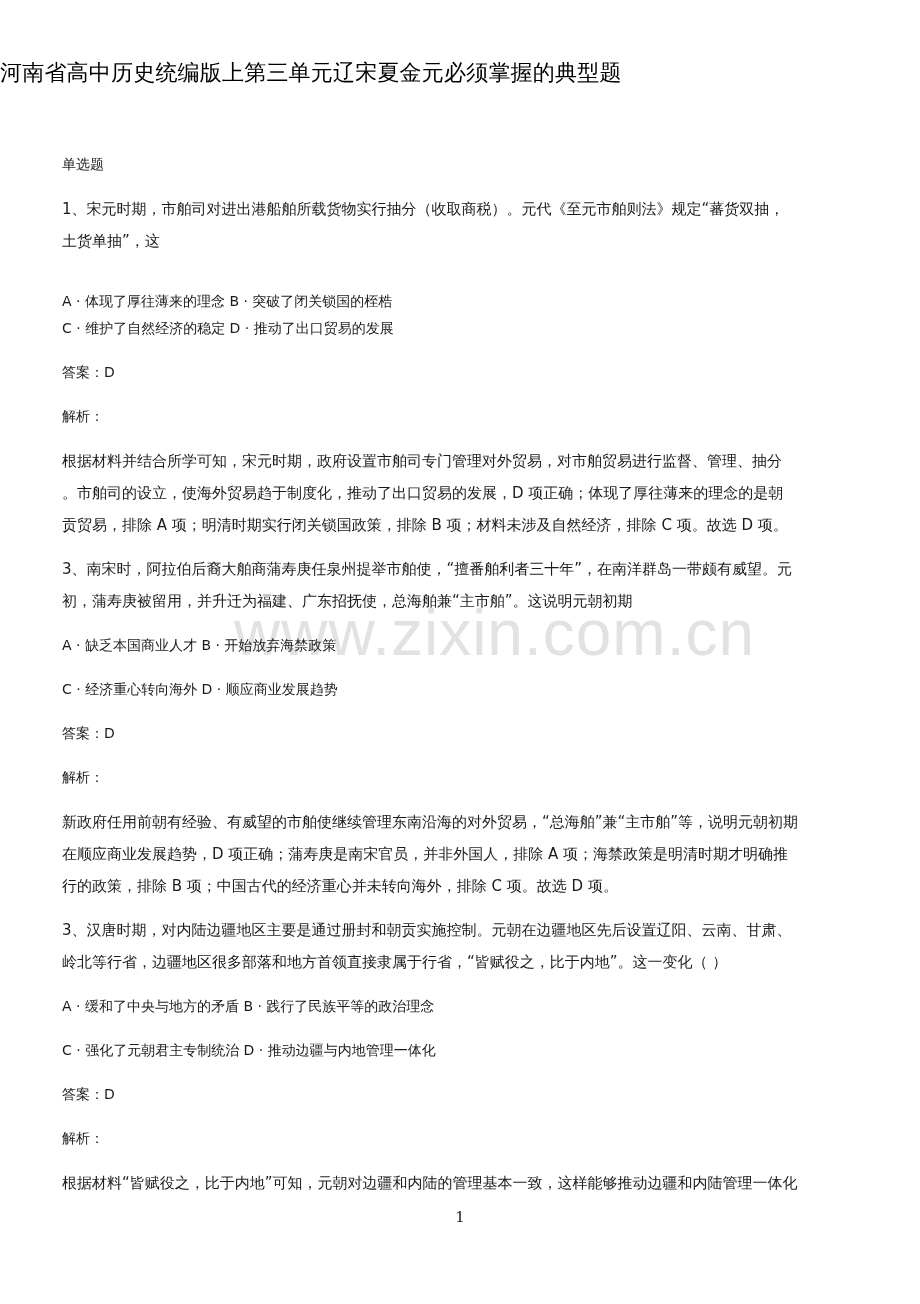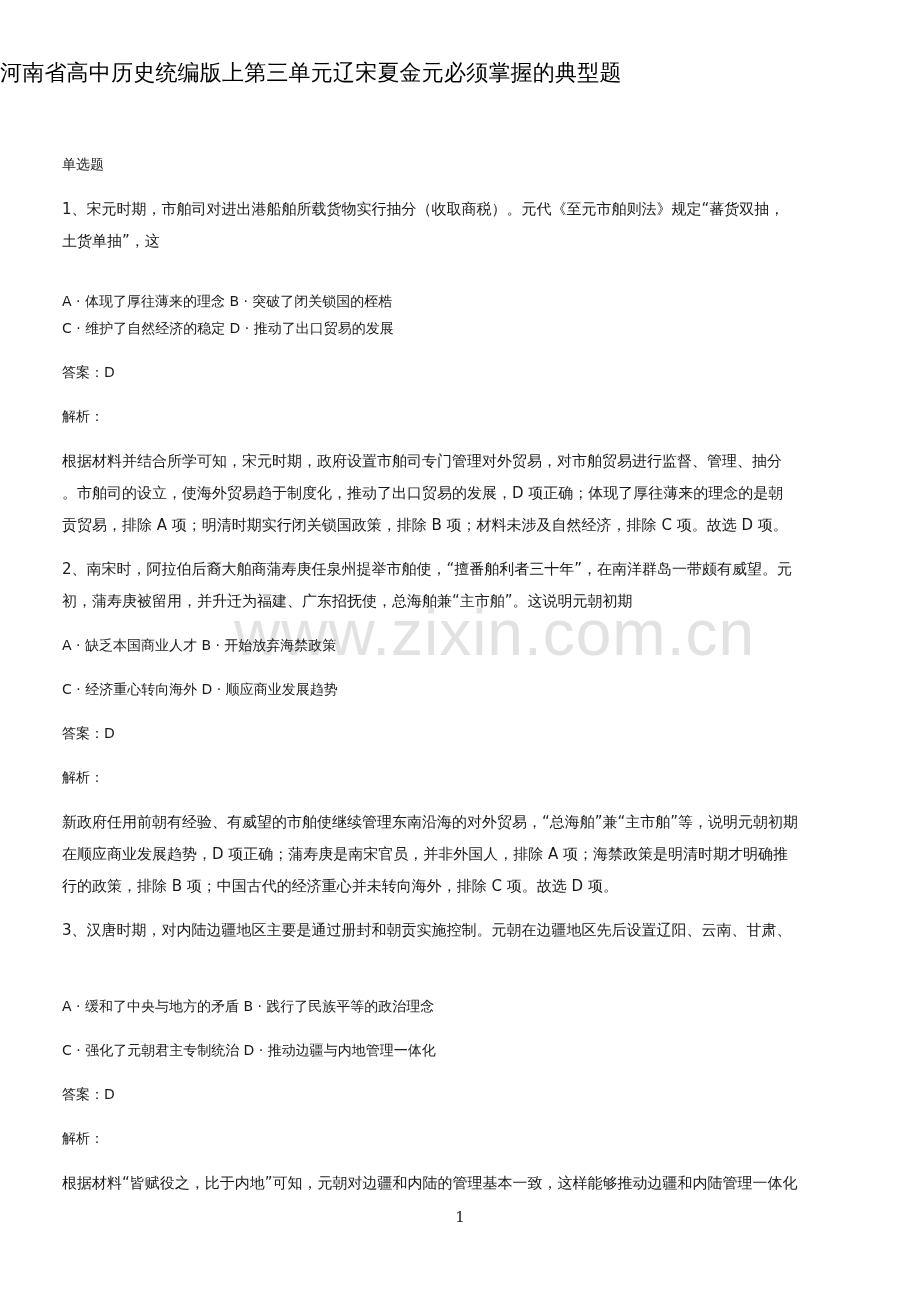--- a/index.html
+++ b/index.html
@@ -43,37 +43,38 @@
       <div class="line" style="top:405px">解析：</div>
       <div class="para" style="top:445px">
         <span>根据材料并结合所学可知，宋元时期，政府设置市舶司专门管理对外贸易，对市舶贸易进行监督、管理、抽分</span>
         <span>。市舶司的设立，使海外贸易趋于制度化，推动了出口贸易的发展，D 项正确；体现了厚往薄来的理念的是朝</span>
         <span>贡贸易，排除 A 项；明清时期实行闭关锁国政策，排除 B 项；材料未涉及自然经济，排除 C 项。故选 D 项。</span>
       </div>
     </div>
 
     <div>
       <div class="para" style="top:553px">
-        <span>2、南宋时，阿拉伯后裔大舶商蒲寿庚任泉州提举市舶使，“擅番舶利者三十年”，在南洋群岛一带颇有威望。元</span>
+        <span>3、南宋时，阿拉伯后裔大舶商蒲寿庚任泉州提举市舶使，“擅番舶利者三十年”，在南洋群岛一带颇有威望。元</span>
         <span>初，蒲寿庚被留用，并升迁为福建、广东招抚使，总海舶兼“主市舶”。这说明元朝初期</span>
       </div>
       <div class="line" style="top:634px">A · 缺乏本国商业人才 B · 开始放弃海禁政策</div>
       <div class="line" style="top:678px">C · 经济重心转向海外 D · 顺应商业发展趋势</div>
       <div class="line" style="top:722px">答案：D</div>
       <div class="line" style="top:766px">解析：</div>
       <div class="para" style="top:806px">
         <span>新政府任用前朝有经验、有威望的市舶使继续管理东南沿海的对外贸易，“总海舶”兼“主市舶”等，说明元朝初期</span>
         <span>在顺应商业发展趋势，D 项正确；蒲寿庚是南宋官员，并非外国人，排除 A 项；海禁政策是明清时期才明确推</span>
         <span>行的政策，排除 B 项；中国古代的经济重心并未转向海外，排除 C 项。故选 D 项。</span>
       </div>
     </div>
 
     <div>
       <div class="para" style="top:914px">
         <span>3、汉唐时期，对内陆边疆地区主要是通过册封和朝贡实施控制。元朝在边疆地区先后设置辽阳、云南、甘肃、</span>
+        <span>岭北等行省，边疆地区很多部落和地方首领直接隶属于行省，“皆赋役之，比于内地”。这一变化（  ）</span>
       </div>
       <div class="line" style="top:995px">A · 缓和了中央与地方的矛盾 B · 践行了民族平等的政治理念</div>
       <div class="line" style="top:1039px">C · 强化了元朝君主专制统治 D · 推动边疆与内地管理一体化</div>
       <div class="line" style="top:1083px">答案：D</div>
       <div class="line" style="top:1127px">解析：</div>
       <div class="para" style="top:1167px">
         <span>根据材料“皆赋役之，比于内地”可知，元朝对边疆和内陆的管理基本一致，这样能够推动边疆和内陆管理一体化</span>
       </div>
     </div>
 

